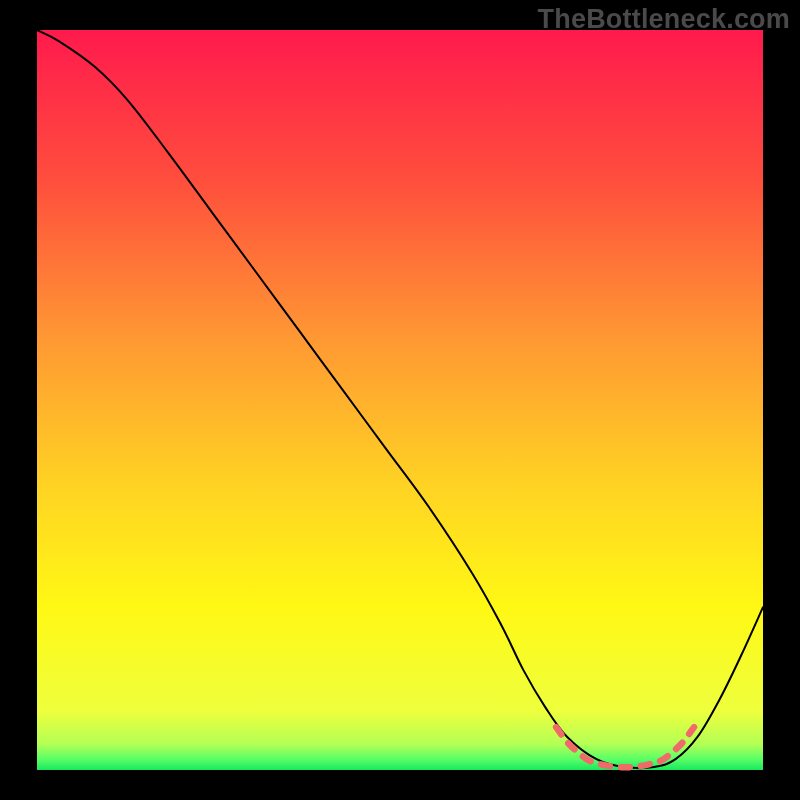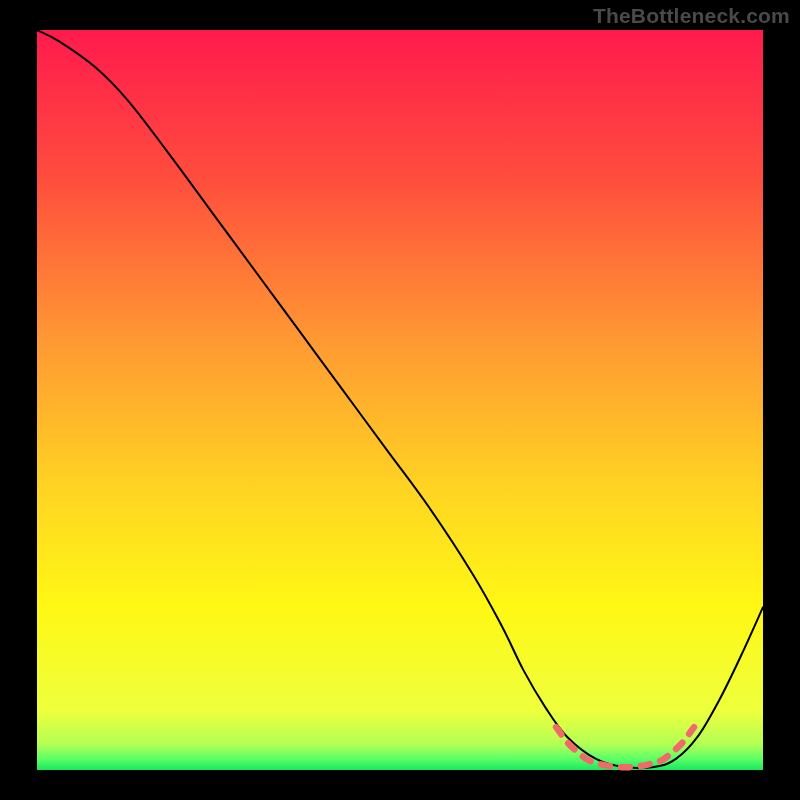--- a/index.html
+++ b/index.html
@@ -14,21 +14,21 @@
     position: relative;
     width: 800px;
     height: 800px;
   }
   .watermark {
     position: absolute;
     top: 4px;
     right: 10px;
     color: #4a4a4a;
     font-family: Arial, Helvetica, sans-serif;
-    font-size: 21px;
+    font-size: 27px;
     font-weight: 600;
     letter-spacing: 0.2px;
     z-index: 10;
   }
   svg.plot {
     position: absolute;
     left: 0;
     top: 0;
   }
 </style>

